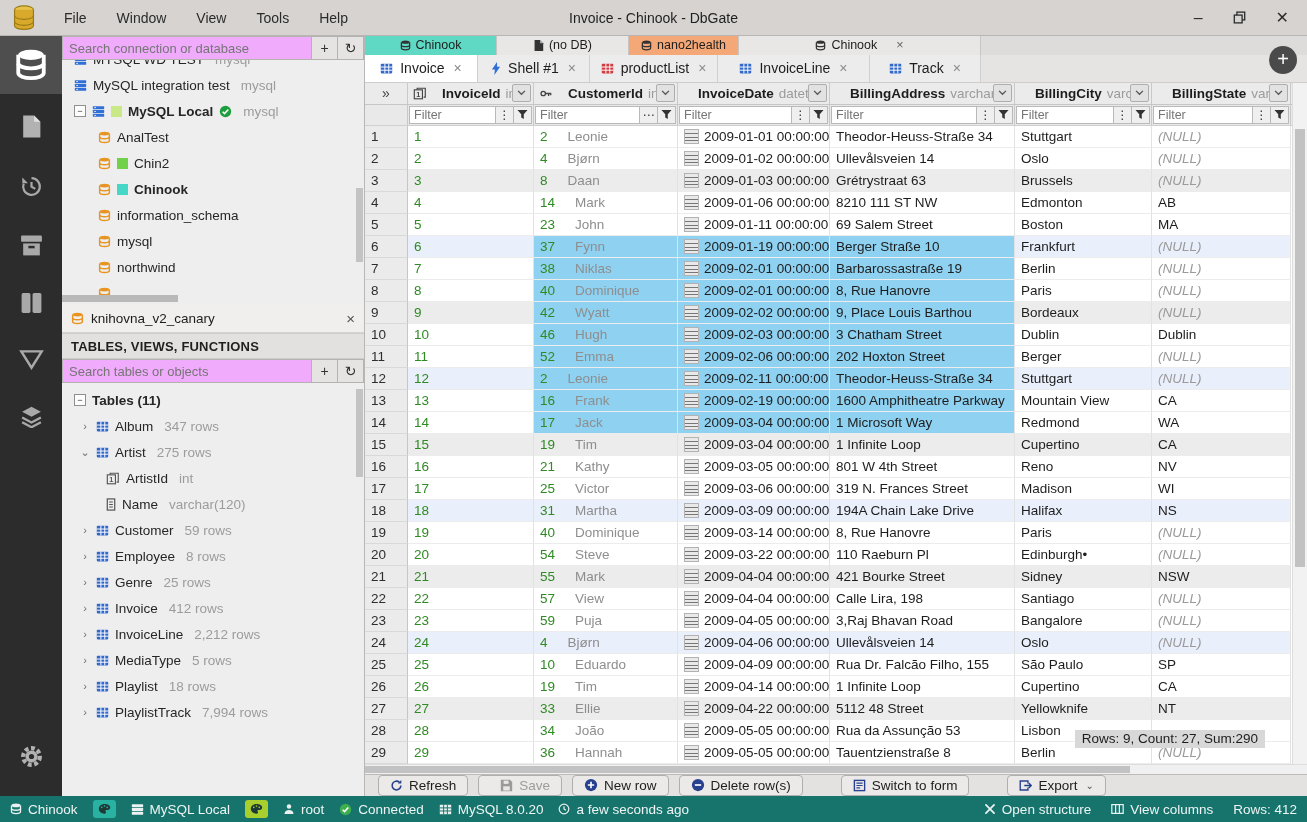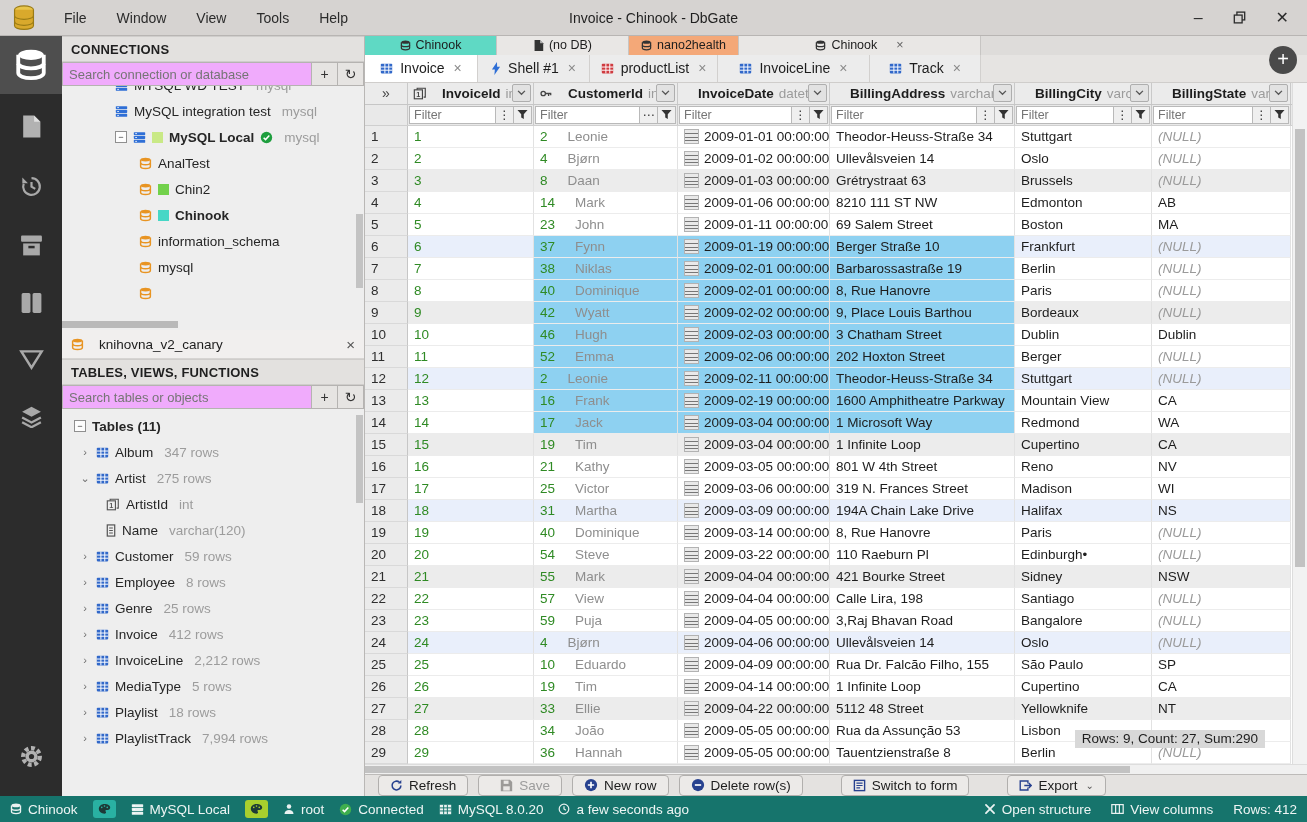--- a/index.html
+++ b/index.html
@@ -22,28 +22,28 @@
   .rail-logo { width:62px; height:58px; background:#4e4e4e; display:flex; align-items:center; justify-content:center; }
   .rail-icons { display:flex; flex-direction:column; gap:35px; padding-top:20px; align-items:center; }
   .rail-gear { margin-top:auto; margin-bottom:26px; }
 
   
   .sidebar { width:303px; background:#eeeeee; border-right:1px solid #b9b7b5; display:flex; flex-direction:column; flex:none; font-size:13.5px; }
   .side-h { background:#e3e1df; border-top:1px solid #cfcdcb; border-bottom:1px solid #cfcdcb; padding:5px 9px 4px; font-weight:bold; font-size:13px; color:#1f1f1f; letter-spacing:.2px; }
   .search-row { display:flex; background:#dcdad8; }
   .search-row input { flex:1; height:24px; border:1px solid #b5b3b1; padding:0 6px; font-size:13px; color:#444; background:#f0abfc; min-width:0; outline:none; }
   .sq-btn { width:26px; height:24px; border:1px solid #b5b3b1; border-left:none; background:#e6e4e2; display:flex; align-items:center; justify-content:center; font-size:14px; color:#333; }
-  .conn-tree { height:244px; overflow:hidden; position:relative;padding-left:41px; }
+  .conn-tree { height:244px; overflow:hidden; position:relative; }
   .tree-item { height:26px; display:flex; align-items:center; gap:6px; padding-left:12px; white-space:nowrap; color:#262626; }
   .tree-item .meta { color:#9c9c9c; margin-left:5px; }
   .tree-item.ind { padding-left:36px; }
   .bold { font-weight:bold; }
   .expander { width:12px; height:12px; border:1px solid #8f8f8f; background:#fdfdfd; font-size:9px; line-height:10px; text-align:center; color:#333; flex:none; }
   .chip { width:11px; height:11px; flex:none; }
-  .pinned-item { height:29px; display:flex; align-items:center; gap:15px; padding:0 9px; background:#f1efee; border-bottom:1px solid #d6d4d2; }
+  .pinned-item { height:29px; display:flex; align-items:center; gap:7px; padding:0 9px; background:#f1efee; border-bottom:1px solid #d6d4d2; }
   .pin-x { margin-left:auto; color:#555; font-size:15px; }
   .tables-tree { flex:1; overflow:hidden; position:relative; padding-top:4px; }
   .chev { color:#6f6f6f; font-size:11px; width:10px; text-align:center; flex:none; }
   .vsb { position:absolute; width:7px; background:#c3c3c3; right:1px; }
   .hsb { position:absolute; height:7px; background:#b9b9b9; bottom:2px; }
 
   
   .content { flex:1; display:flex; flex-direction:column; position:relative; background:#e6e4e2; }
   .tabgroups { height:22px; display:flex; background:#dedcda; font-size:12.5px; color:#1d1d1d; }
   .tabgroup { display:flex; align-items:center; justify-content:center; gap:5px; border-right:1px solid #c7c5c3; flex:none; }
@@ -180,21 +180,20 @@
     <div class="rail-gear icon" id="rail-gear">
         <svg width="27" height="27" viewBox="0 0 24 24">
           <circle cx="12" cy="12" r="7.4" fill="none" stroke="#b2b2b2" stroke-width="3.8" stroke-dasharray="3.4 2.3"></circle>
           <circle cx="12" cy="12" r="5.4" fill="#b2b2b2"></circle>
           <circle cx="12" cy="12" r="2.3" fill="#2c2c2c"></circle>
         </svg>
       </div>
   </aside>
 
   <aside class="sidebar">
-    <div class="side-h">CONNECTIONS</div>
     <div class="search-row">
       <input placeholder="Search connection or database" style="">
       <span class="sq-btn">+</span>
       <span class="sq-btn">↻</span>
     </div>
     <div class="conn-tree" id="conn-tree">
       <div class="tree-item" style="margin-top: -14px;">
           <span class="icon">
             <svg width="13" height="13" viewBox="0 0 16 16">
               <rect x="1" y="1.4" width="14" height="3.7" rx=".8" fill="#2f6fd6"></rect>
@@ -288,20 +287,30 @@
         </div>
         <div class="tree-item ind">
           <span class="icon">
             <svg width="13" height="13" viewBox="0 0 16 16">
               <ellipse cx="8" cy="3.2" rx="6" ry="2.4" fill="#e89422"></ellipse>
               <path d="M2 3.2v4c0 1.3 2.7 2.4 6 2.4s6-1.1 6-2.4v-4" fill="none" stroke="#e89422" stroke-width="1.8"></path>
               <path d="M2 7.4v4.4c0 1.3 2.7 2.4 6 2.4s6-1.1 6-2.4V7.4" fill="none" stroke="#e89422" stroke-width="1.8"></path>
             </svg>
           </span>
           <span>mysql</span>
+        </div>
+        <div class="tree-item ind">
+          <span class="icon">
+            <svg width="13" height="13" viewBox="0 0 16 16">
+              <ellipse cx="8" cy="3.2" rx="6" ry="2.4" fill="#e89422"></ellipse>
+              <path d="M2 3.2v4c0 1.3 2.7 2.4 6 2.4s6-1.1 6-2.4v-4" fill="none" stroke="#e89422" stroke-width="1.8"></path>
+              <path d="M2 7.4v4.4c0 1.3 2.7 2.4 6 2.4s6-1.1 6-2.4V7.4" fill="none" stroke="#e89422" stroke-width="1.8"></path>
+            </svg>
+          </span>
+          <span>northwind</span>
         </div>
         <div class="tree-item ind">
           <span class="icon">
             <svg width="13" height="13" viewBox="0 0 16 16">
               <ellipse cx="8" cy="3.2" rx="6" ry="2.4" fill="#e89422"></ellipse>
               <path d="M2 3.2v4c0 1.3 2.7 2.4 6 2.4s6-1.1 6-2.4v-4" fill="none" stroke="#e89422" stroke-width="1.8"></path>
               <path d="M2 7.4v4.4c0 1.3 2.7 2.4 6 2.4s6-1.1 6-2.4V7.4" fill="none" stroke="#e89422" stroke-width="1.8"></path>
             </svg>
           </span>
         </div>

